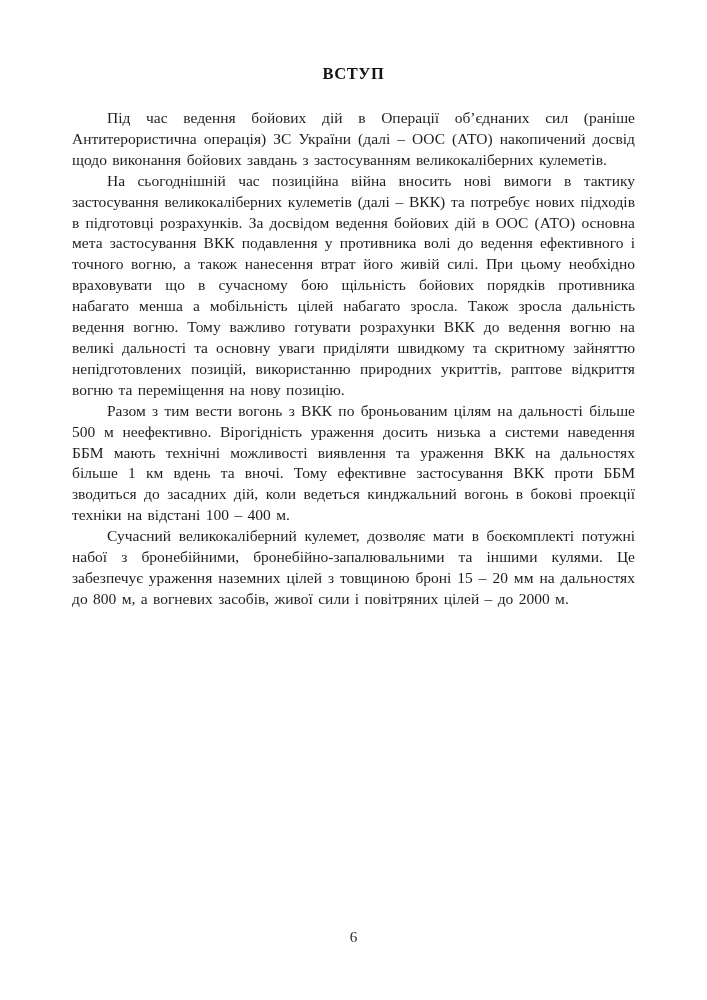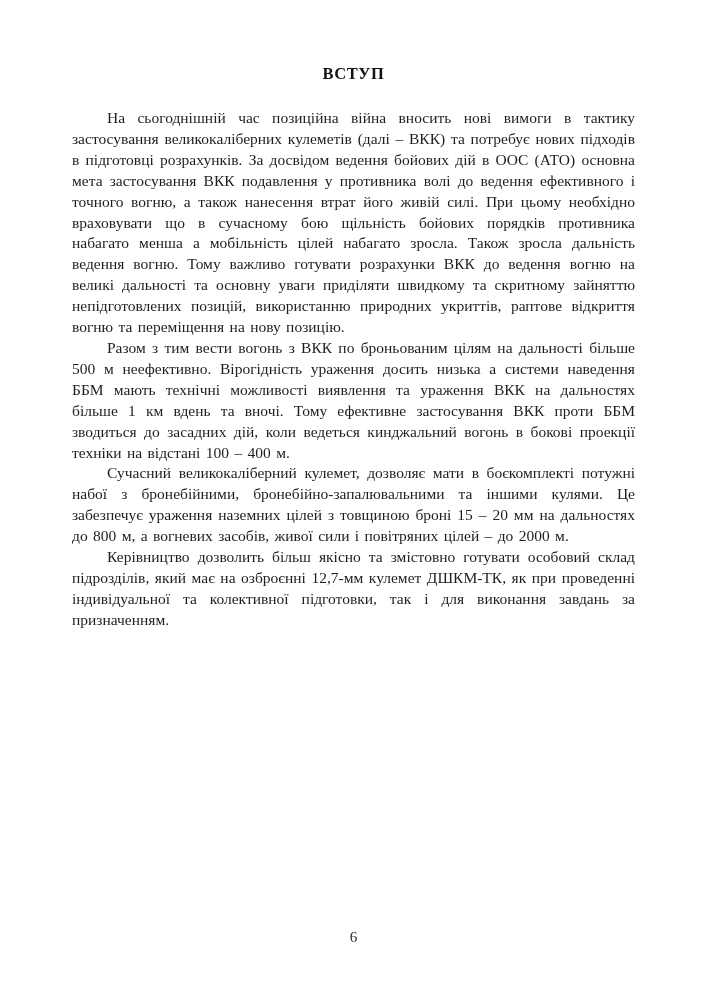--- a/index.html
+++ b/index.html
@@ -50,19 +50,19 @@
     font-size: 15px;
     color: #2a2a2a;
   }
 </style>
 </head>
 <body>
 
 <div class="page">
   <div class="content">
     <h1 class="doc-title">ВСТУП</h1>
+    <p class="para">Під час ведення бойових дій в Операції об’єднаних сил (раніше Антитерористична операція) ЗС України (далі – ООС (АТО) накопичений досвід щодо виконання бойових завдань з застосуванням великокаліберних кулеметів.</p>
     <p class="para">На сьогоднішній час позиційна війна вносить нові вимоги в тактику застосування великокаліберних кулеметів (далі – ВКК) та потребує нових підходів в підготовці розрахунків. За досвідом ведення бойових дій в ООС (АТО) основна мета застосування ВКК подавлення у противника волі до ведення ефективного і точного вогню, а також нанесення втрат його живій силі. При цьому необхідно враховувати що в сучасному бою щільність бойових порядків противника набагато менша а мобільність цілей набагато зросла. Також зросла дальність ведення вогню. Тому важливо готувати розрахунки ВКК до ведення вогню на великі дальності та основну уваги приділяти швидкому та скритному зайняттю непідготовлених позицій, використанню природних укриттів, раптове відкриття вогню та переміщення на нову позицію.</p>
     <p class="para">Разом з тим вести вогонь з ВКК по броньованим цілям на дальності більше 500 м неефективно. Вірогідність ураження досить низька а системи наведення ББМ мають технічні можливості виявлення та ураження ВКК на дальностях більше 1 км вдень та вночі. Тому ефективне застосування ВКК проти ББМ зводиться до засадних дій, коли ведеться кинджальний вогонь в бокові проекції техніки на відстані 100 – 400 м.</p>
     <p class="para">Сучасний великокаліберний кулемет, дозволяє мати в боєкомплекті потужні набої з бронебійними, бронебійно-запалювальними та іншими кулями. Це забезпечує ураження наземних цілей з товщиною броні 15 – 20 мм на дальностях до 800 м, а вогневих засобів, живої сили і повітряних цілей – до 2000 м.</p>
-    <p class="para">Керівництво дозволить більш якісно та змістовно готувати особовий склад підрозділів, який має на озброєнні 12,7-мм кулемет ДШКМ-ТК, як при проведенні індивідуальної та колективної підготовки, так і для виконання завдань за призначенням.</p>
   </div>
   <div class="page-number">6</div>
 </div>
 
 </body></html>

